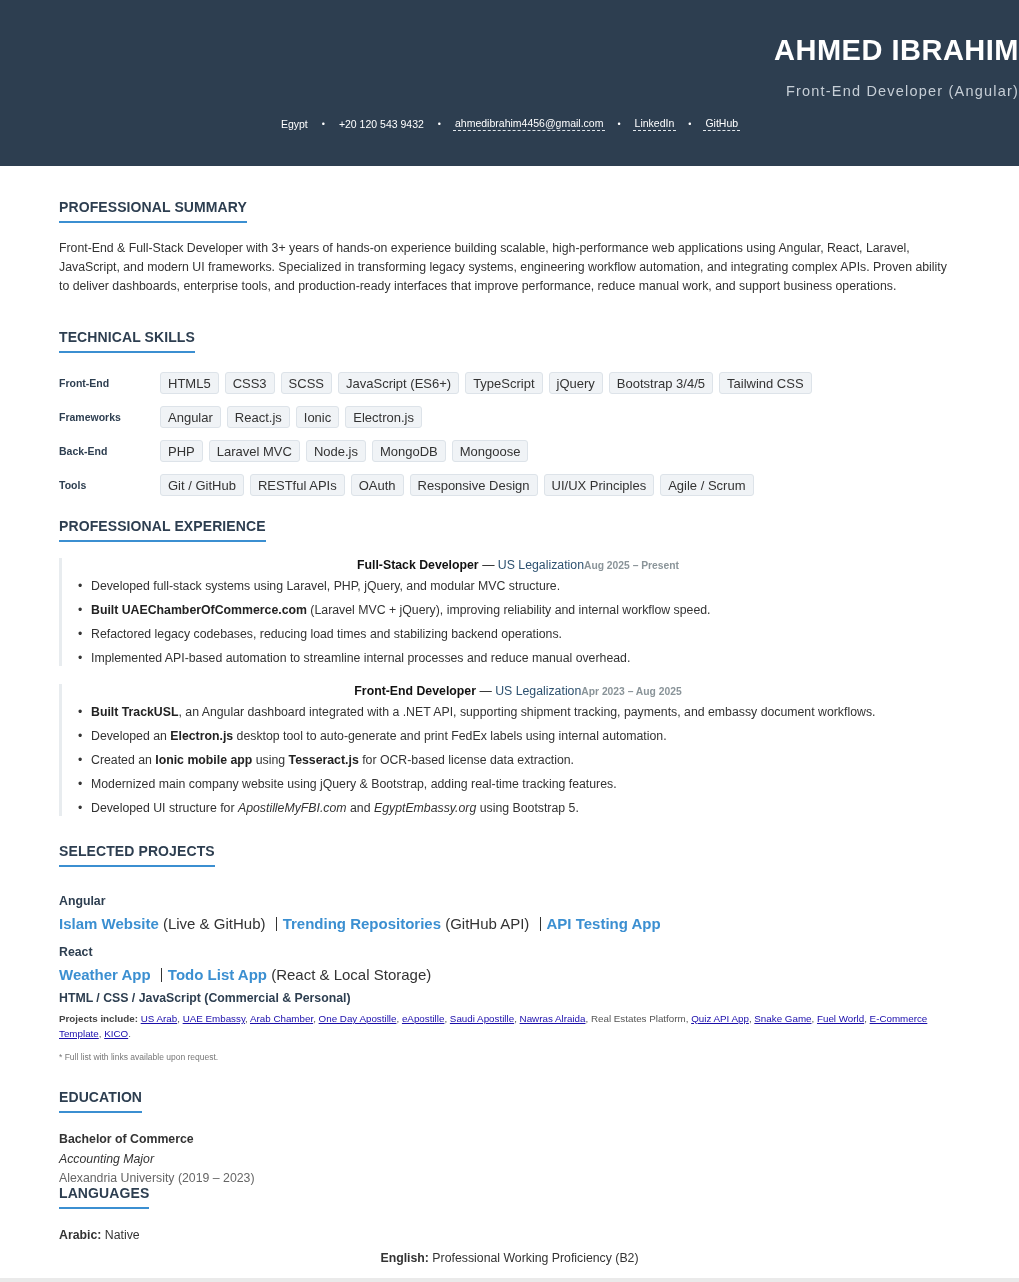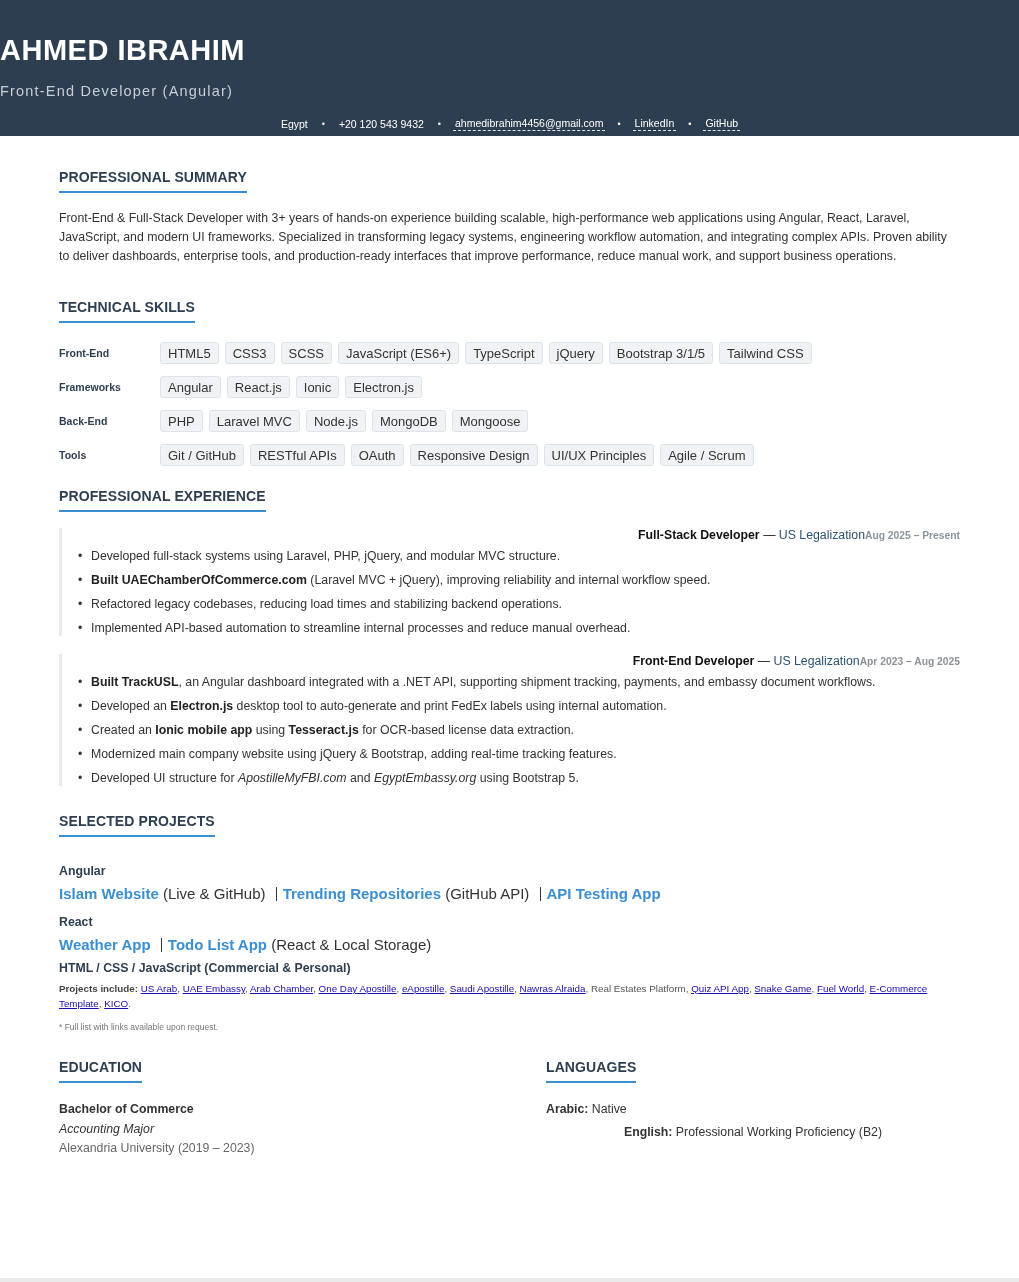--- a/index.html
+++ b/index.html
@@ -2,21 +2,21 @@
 <html><head>
   <meta charset="utf-8">
   <style>
     * { box-sizing: border-box; margin: 0; padding: 0; }
     html, body { width: 1019px; height: 1282px; background: #ffffff; overflow: hidden; }
     body { font-family: "Liberation Sans", "DejaVu Sans", sans-serif; color: #333333; font-size: 12.5px; }
     .page { width: 1019px; height: 1279px; background: #fff; position: relative; }
     .page-shadow { position: absolute; left: 0; right: 0; top: 1278px; height: 4px; background: #eaeaea; }
 
     
-    .header { background: #2d3e50; height: 136px; text-align: left; color: #fff; }
+    .header { background: #2d3e50; height: 166px; text-align: right; color: #fff; }
     .header .name { padding-top: 34px; font-size: 29px; font-weight: bold; letter-spacing: 0.5px; color: #ffffff; }
     .header .title { margin-top: 16px; font-size: 14.5px; color: #c6ced6; letter-spacing: 1.2px; }
     .header .contacts { margin-top: 18px; font-size: 10.5px; color: #ffffff; display: flex; justify-content: center; align-items: center; gap: 0; }
     .header .contacts .item { padding: 0 2px; }
     .header .contacts .link { border-bottom: 1px dashed #dfe5ea; padding-bottom: 1px; cursor: pointer; }
     .header .contacts .sep { margin: 0 12px; font-size: 9px; }
 
     
     .content { padding: 0 59px; }
     .section { margin-top: 33px; }
@@ -25,21 +25,21 @@
 
     
     .skills { margin-top: 19px; }
     .skill-row { display: flex; align-items: center; margin-bottom: 12px; }
     .skill-label { width: 101px; font-size: 10.5px; font-weight: bold; color: #2d3e50; }
     .chips { display: flex; gap: 6px; flex-wrap: wrap; }
     .chip { background: #f0f3f6; border: 1px solid #dde3e9; border-radius: 3px; font-size: 13px; color: #333; padding: 5px 7px; height: 22px; line-height: 11px; }
 
     
     .job { margin-top: 16px; border-left: 3px solid #e8ecef; padding-left: 14px; }
-    .job-head { display: flex; justify-content: flex-end; align-items: baseline; }
+    .job-head { display: flex; justify-content: center; align-items: baseline; }
     .job-role { font-size: 12.3px; font-weight: bold; color: #111; }
     .job-dash { font-size: 12.3px; color: #111; }
     .job-company { font-size: 12.3px; color: #2d5170; }
     .job-date { font-size: 10.3px; font-weight: bold; color: #8a9499; }
     .bullets { list-style: none; margin-top: 6px; }
     .bullets li { font-size: 12.3px; color: #333; line-height: 16px; margin-bottom: 8px; position: relative; padding-left: 15px; }
     .bullets li::before { content: "\2022"; position: absolute; left: 2px; top: 0; color: #333; }
     .bullets li:last-child { margin-bottom: 2px; }
     .b { font-weight: bold; color: #222; }
     .i { font-style: italic; }
@@ -50,21 +50,21 @@
     .proj-line { margin-top: 7px; font-size: 15px; color: #333; }
     .proj-link { color: #3b8fd1; font-weight: bold; cursor: pointer; }
     .pipe { display: inline-block; width: 1px; height: 14px; background: #333; vertical-align: -2px; margin: 0 6px; }
     .proj-sub { margin-top: 13px; }
     .proj-list { margin-top: 6px; font-size: 9.8px; line-height: 15px; color: #555; }
     .proj-list .lead { font-weight: bold; color: #444; }
     .proj-list a { color: #1a0dab; text-decoration: underline; cursor: pointer; }
     .footnote { margin-top: 11px; font-size: 8.5px; color: #777; }
 
     
-    .two-col { display: flex; margin-top: 27px; }
+    .two-col { display: flex; margin-top: 27px; flex-direction: column; }
     .col-left { width: 487px; }
     .col-right { flex: 1; }
     .edu-degree { margin-top: 19px; font-size: 12.3px; font-weight: bold; color: #333; }
     .edu-major { margin-top: 6px; font-size: 12.3px; font-style: italic; color: #333; }
     .edu-school { margin-top: 5px; font-size: 12.3px; color: #666; }
     .lang { font-size: 12.3px; color: #333; }
     .lang:first-of-type { margin-top: 19px; }
     .lang + .lang { margin-top: 9px; text-align: center; }
     .lang .k { font-weight: bold; }
   </style>
@@ -101,21 +101,21 @@
       <div class="skills">
         <div class="skill-row">
           <div class="skill-label">Front-End</div>
           <div class="chips">
             <span class="chip">HTML5</span>
             <span class="chip">CSS3</span>
             <span class="chip">SCSS</span>
             <span class="chip">JavaScript (ES6+)</span>
             <span class="chip">TypeScript</span>
             <span class="chip">jQuery</span>
-            <span class="chip">Bootstrap 3/1/5</span>
+            <span class="chip">Bootstrap 3/4/5</span>
             <span class="chip">Tailwind CSS</span>
           </div>
         </div>
         <div class="skill-row">
           <div class="skill-label">Frameworks</div>
           <div class="chips">
             <span class="chip">Angular</span>
             <span class="chip">React.js</span>
             <span class="chip">Ionic</span>
             <span class="chip">Electron.js</span>

